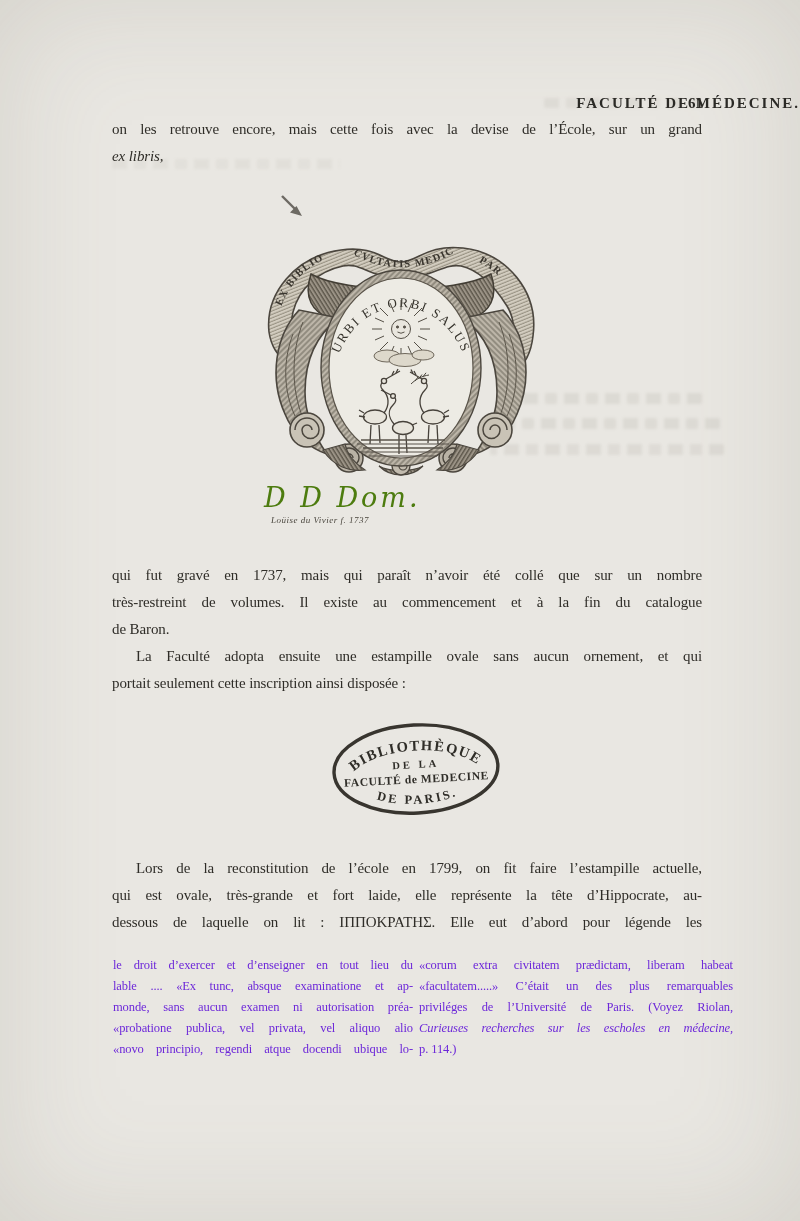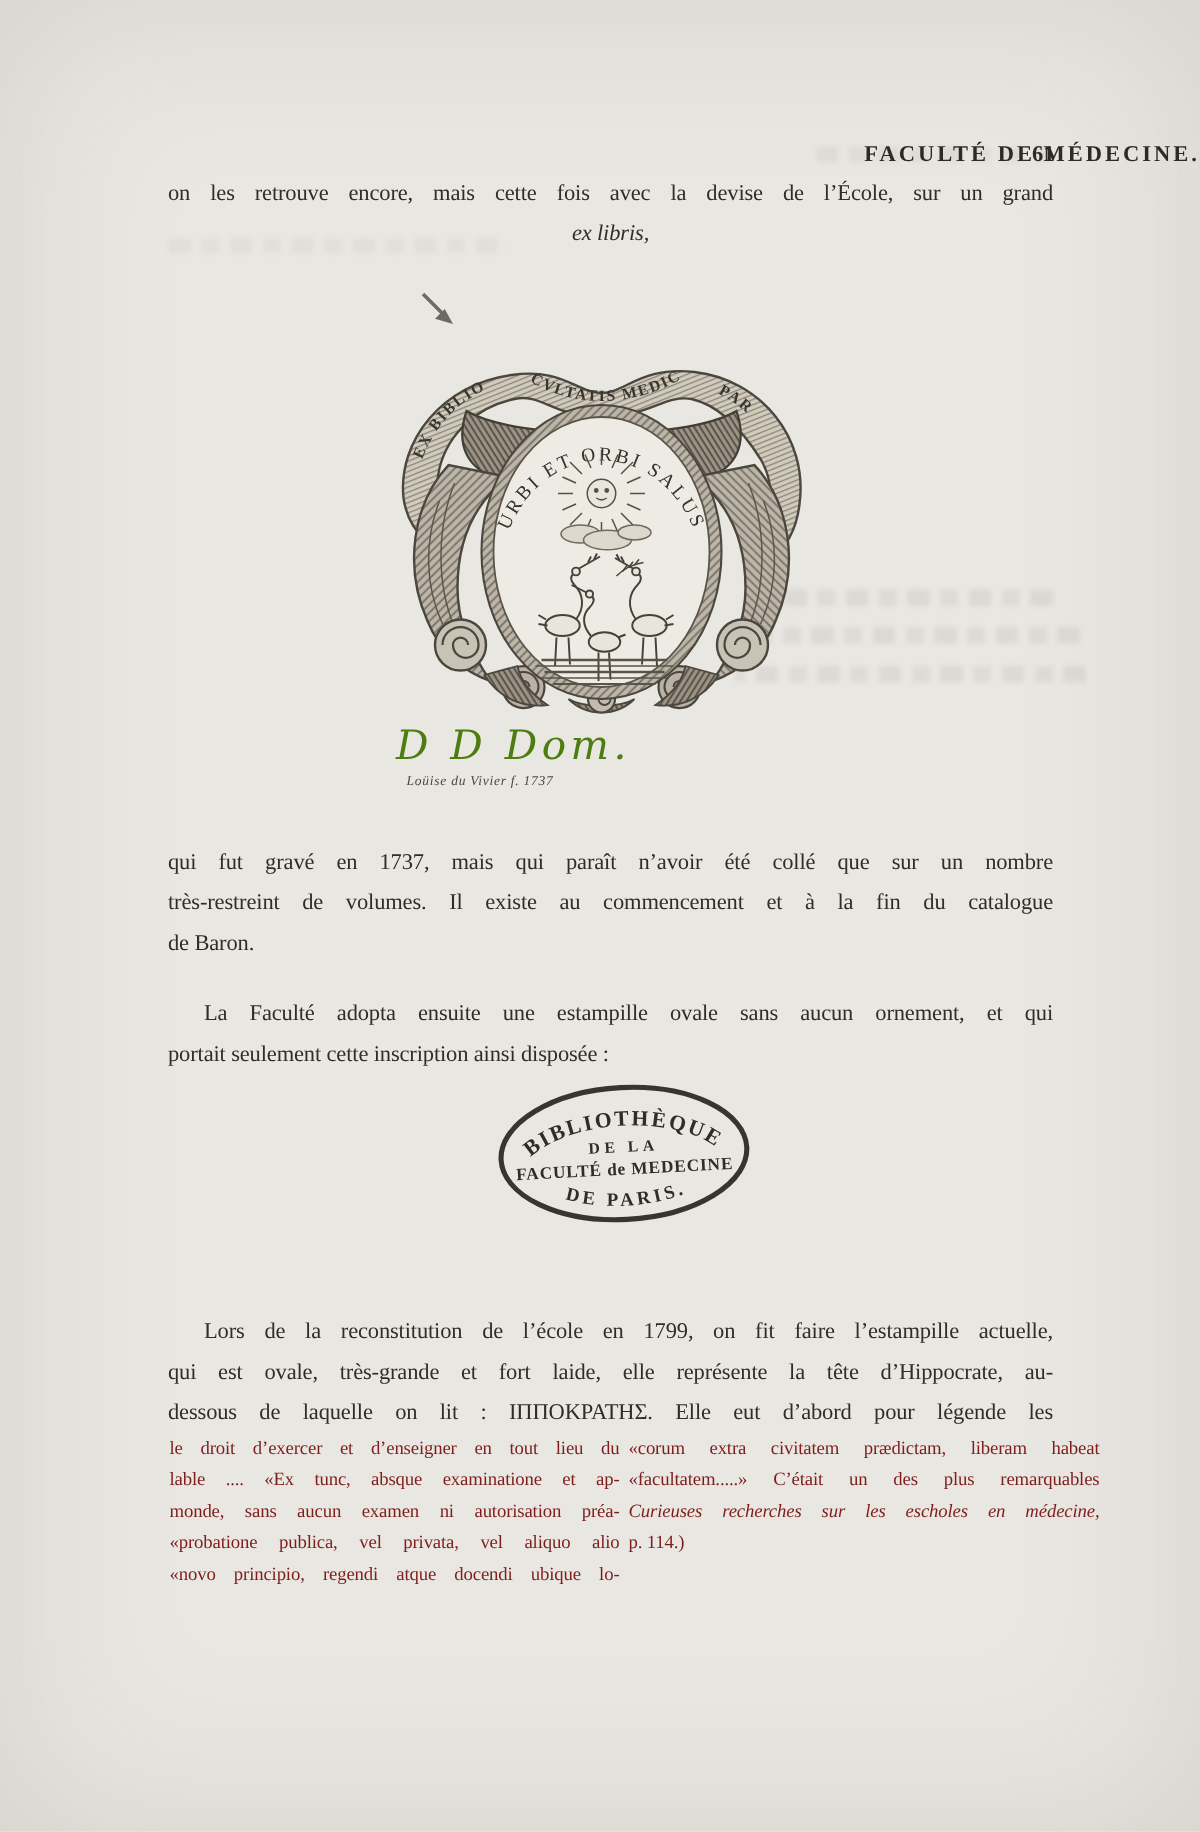--- a/index.html
+++ b/index.html
@@ -17,38 +17,38 @@
     font-size:15px;font-weight:bold;letter-spacing:2px;color:#2b2a26;
   }
   .page-number{
     position:absolute;top:95px;right:97px;font-size:15px;font-weight:bold;color:#2b2a26;
   }
   
   .textblock{position:absolute;left:112px;width:590px;font-size:15px;
     line-height:27px;letter-spacing:-0.1px;color:#2f2d28;}
   .line{white-space:normal;}
   .just{text-align:justify;text-align-last:justify;}
-  .indent{text-indent:24px;margin-top:20px;}
-  .it{font-style:italic;text-align:center;}
+  .indent{text-indent:24px;}
+  .it{font-style:italic;}
   
   .emblem{position:absolute;left:253px;top:214px;width:296px;height:274px;}
   .arrow-note{position:absolute;left:276px;top:191px;width:34px;height:34px;opacity:.8;}
   .engraving-caption{
     position:absolute;left:264px;top:482px;font-size:27px;font-style:italic;
     letter-spacing:3px;color:#4d7c0f;font-family:"DejaVu Serif",serif;
   }
   .engraving-subcaption{
     position:absolute;left:271px;top:515px;font-size:9px;font-style:italic;
     letter-spacing:.5px;color:#4a463e;
   }
   
   .stamp{position:absolute;left:328px;top:720px;width:176px;height:100px;transform:rotate(-3deg);}
   
   .footnotes{position:absolute;left:113px;top:955px;width:620px;display:flex;}
-  .fncol{font-size:12.5px;line-height:21px;letter-spacing:-0.1px;color:#7f1d1d;}
+  .fncol{font-size:12.5px;line-height:21px;letter-spacing:-0.1px;color:#6d28d9;}
   .fncol.left{width:300px;margin-right:6px;}
   .fncol.right{width:314px;}
   
   .ghost{position:absolute;border-radius:2px;filter:blur(1.6px);
     background:repeating-linear-gradient(90deg,rgba(148,143,132,.45) 0 15px,rgba(148,143,132,0) 15px 22px,rgba(148,143,132,.4) 22px 34px,rgba(148,143,132,0) 34px 41px);
   }
   .g1{left:544px;top:98px;width:158px;height:10px;opacity:.28;}
   .g2{left:112px;top:159px;width:228px;height:10px;opacity:.20;}
   .g3{left:504px;top:393px;width:198px;height:11px;opacity:.34;transform:scaleX(-1);}
   .g4{left:504px;top:418px;width:216px;height:11px;opacity:.34;transform:scaleX(-1);}
@@ -251,16 +251,17 @@
   <div class="fncol left">
     <div class="line just">le droit d’exercer et d’enseigner en tout lieu du</div>
     <div class="line just">lable .... «Ex tunc, absque examinatione et ap-</div>
     <div class="line just">monde, sans aucun examen ni autorisation préa-</div>
     <div class="line just">«probatione publica, vel privata, vel aliquo alio</div>
     <div class="line just">«novo principio, regendi atque docendi ubique lo-</div>
   </div>
   <div class="fncol right">
     <div class="line just">«corum extra civitatem prædictam, liberam habeat</div>
     <div class="line just">«facultatem.....» C’était un des plus remarquables</div>
+    <div class="line just">priviléges de l’Université de Paris. (Voyez Riolan,</div>
     <div class="line just it">Curieuses recherches sur les escholes en médecine,</div>
     <div class="line">p. 114.)</div>
   </div>
 </div>
 
 </body></html>

